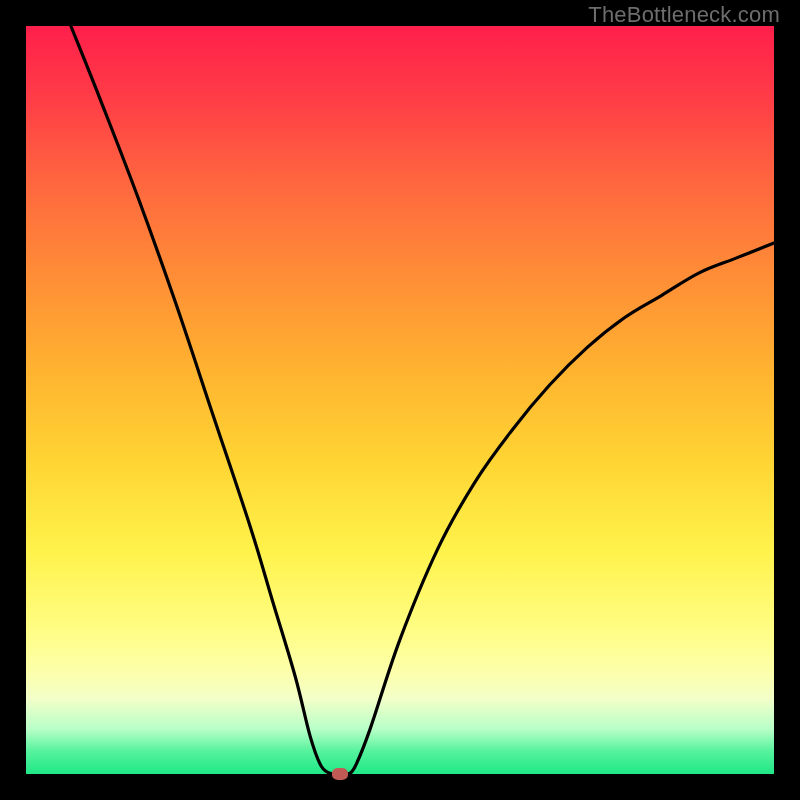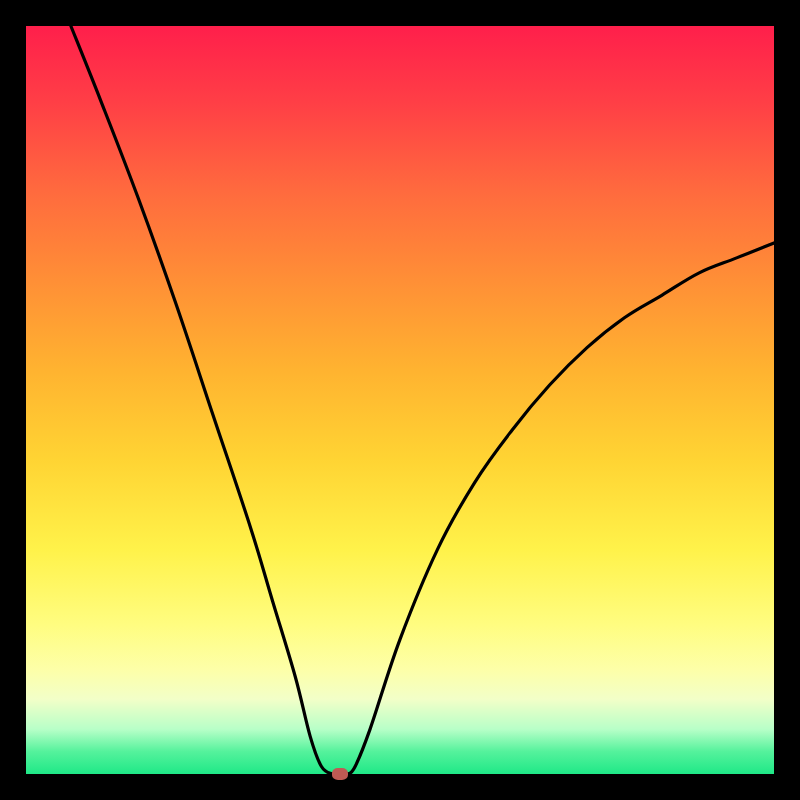--- a/index.html
+++ b/index.html
@@ -70,13 +70,14 @@
 </head>
 <body>
 
 <div class="frame">
   <div class="plot-area">
     <svg class="curve" viewBox="0 0 748 748" preserveAspectRatio="none">
       <path d="M 44.88 0.00 C 50.27 13.46, 62.68 43.83, 74.80 74.80 C 86.92 105.77, 98.74 135.69, 112.20 172.04 C 125.66 208.39, 136.14 237.71, 149.60 276.76 C 163.06 315.81, 173.54 348.57, 187.00 388.96 C 200.46 429.35, 213.63 467.50, 224.40 501.16 C 235.17 534.82, 238.76 549.03, 246.84 575.96 C 254.92 602.89, 262.55 626.52, 269.28 650.76 C 276.01 675.00, 279.53 694.44, 284.24 710.60 C 288.95 726.76, 291.42 733.79, 295.46 740.52 C 299.50 747.25, 303.31 746.65, 306.68 748.00 C 310.05 749.35, 311.47 748.00, 314.16 748.00 C 316.85 748.00, 318.95 749.35, 321.64 748.00 C 324.33 746.65, 325.08 748.60, 329.12 740.52 C 333.16 732.44, 336.00 726.01, 344.08 703.12 C 352.16 680.23, 361.88 645.67, 374.00 613.36 C 386.12 581.05, 397.94 551.87, 411.40 523.60 C 424.86 495.33, 435.34 477.82, 448.80 456.28 C 462.26 434.74, 472.74 421.42, 486.20 403.92 C 499.66 386.42, 510.14 373.85, 523.60 359.04 C 537.06 344.23, 547.54 333.76, 561.00 321.64 C 574.46 309.52, 584.94 301.14, 598.40 291.72 C 611.86 282.30, 622.34 277.36, 635.80 269.28 C 649.26 261.20, 659.74 253.57, 673.20 246.84 C 686.66 240.11, 697.14 237.27, 710.60 231.88 C 724.06 226.49, 741.27 219.61, 748.00 216.92" fill="none" stroke="#000" stroke-width="3.2" stroke-linejoin="round" stroke-linecap="round"></path>
     </svg>
     <div class="marker" style="left: 314.16px; top: 748px; background: rgb(192, 90, 84);"></div>
   </div>
+  <div class="watermark">TheBottleneck.com</div>
 </div>
 
 </body></html>

